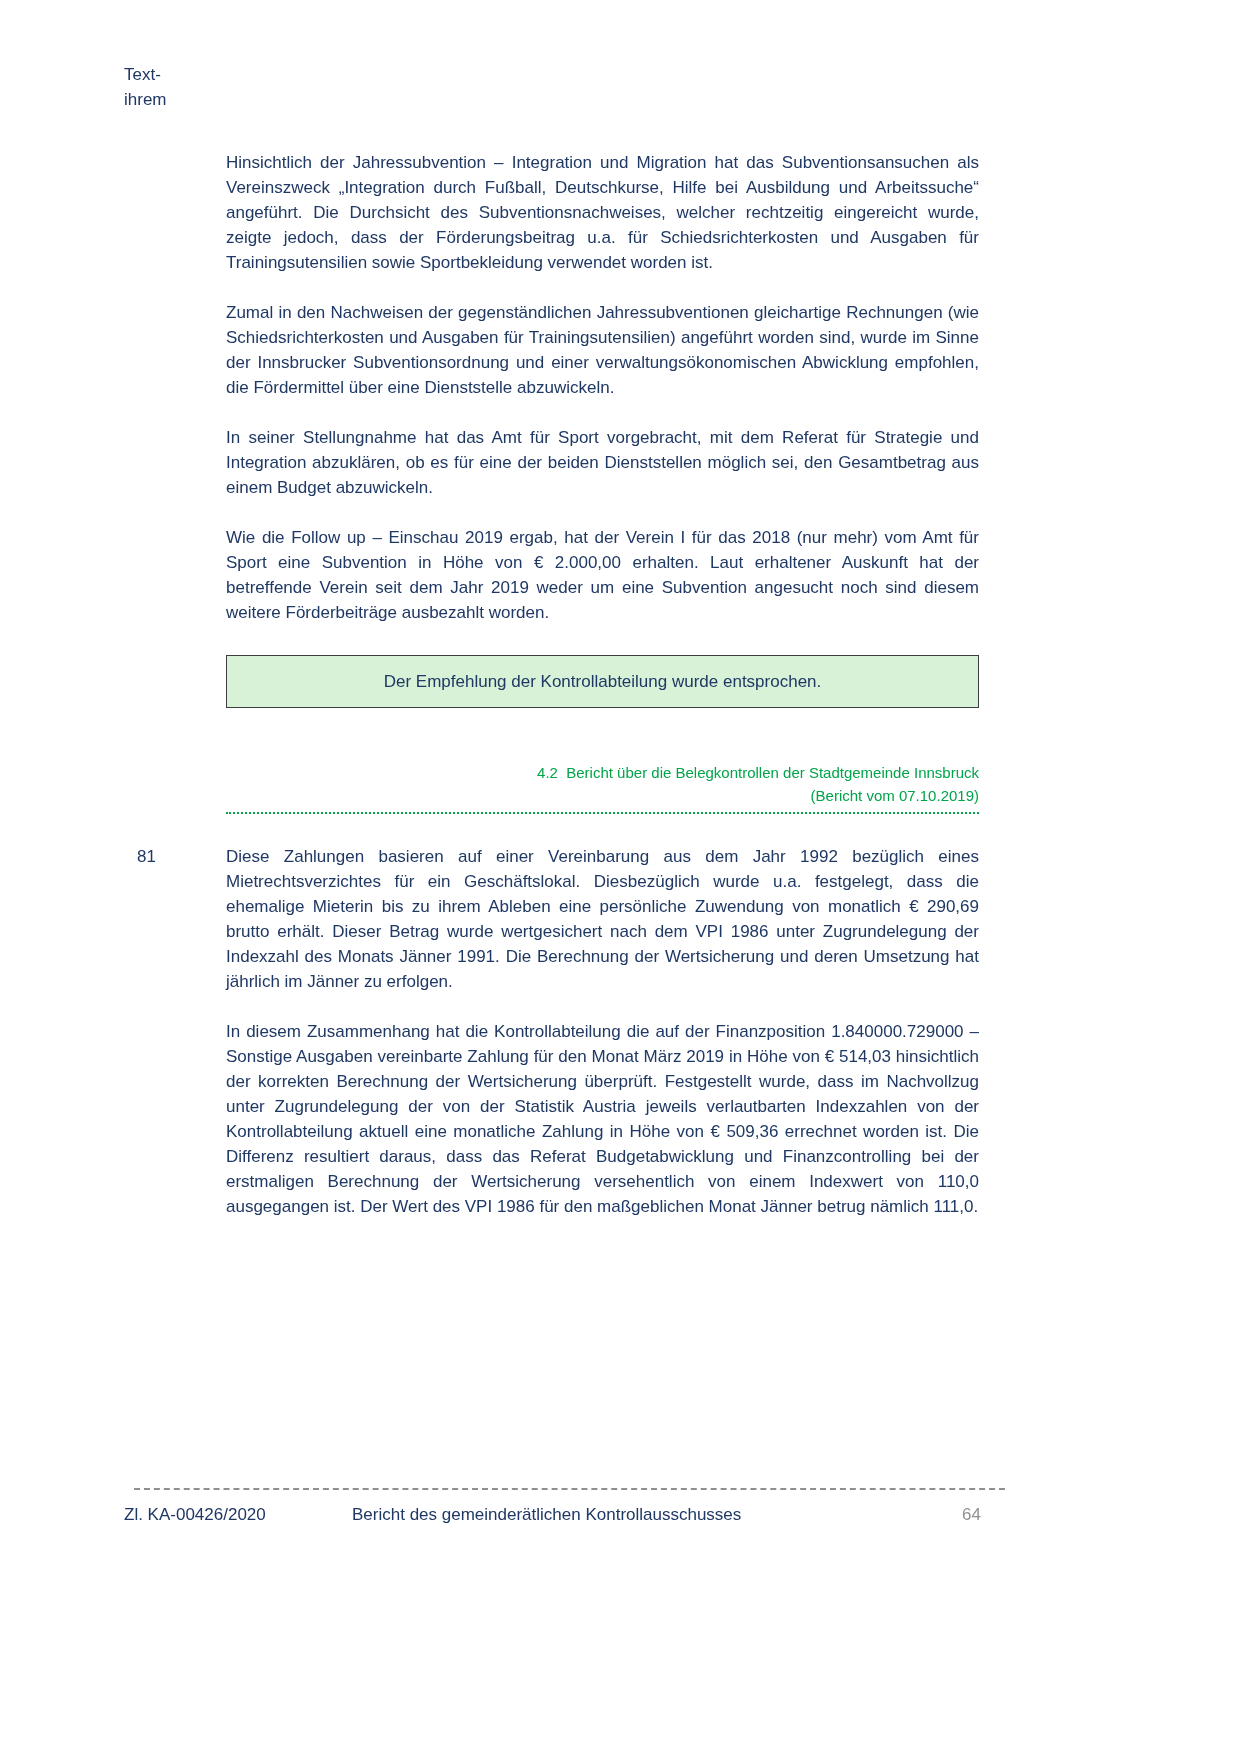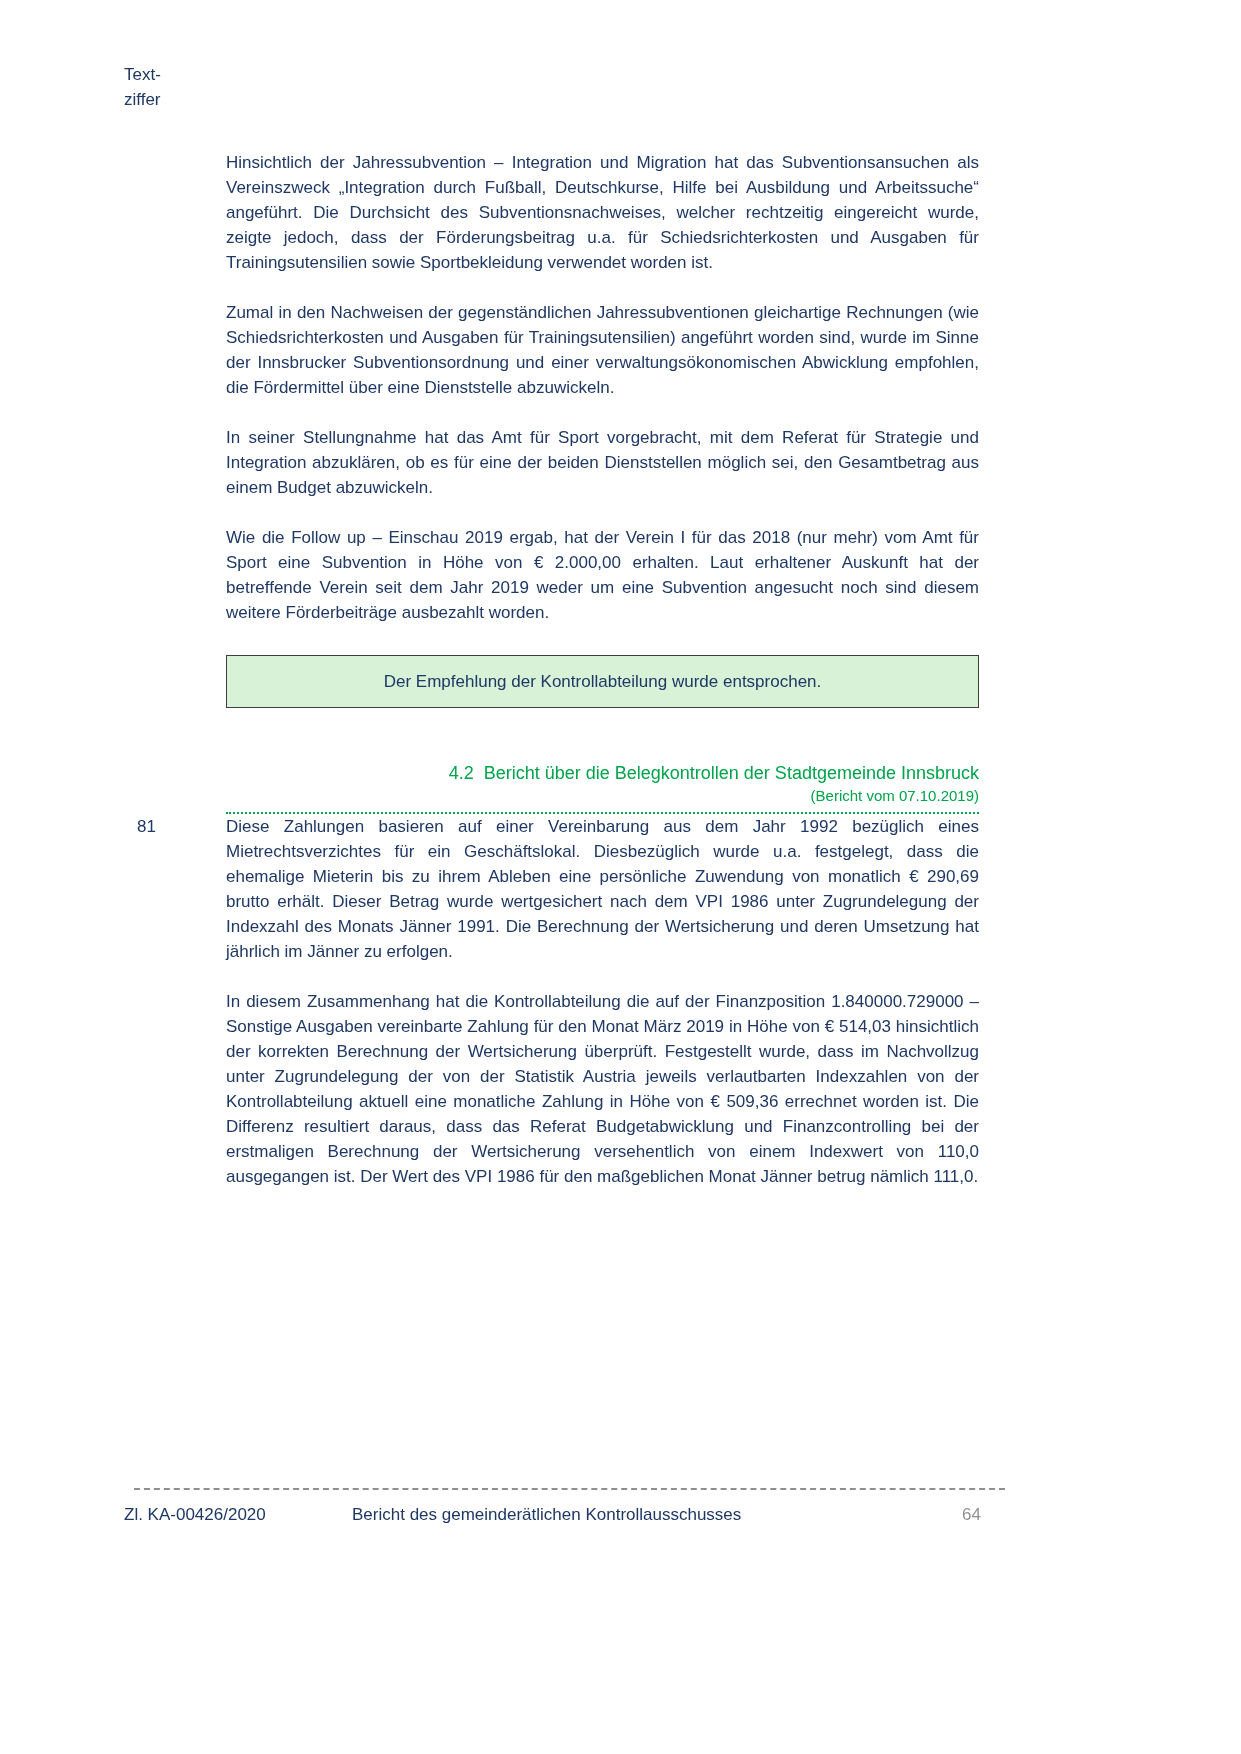--- a/index.html
+++ b/index.html
@@ -34,37 +34,37 @@
     background: #D8F2D8;
     border: 1px solid #3d3d3d;
     text-align: center;
     padding: 13px 12px;
     font-size: 17px; line-height: 25px;
     color: #1F3864;
   }
 
   .section-heading {
     color: #00A44A;
-    font-size: 18px; line-height: 26px;
+    font-size: 15px; line-height: 26px;
     font-weight: normal;
     text-align: right;
   }
   .date-note {
     color: #00A44A;
     font-size: 15px; line-height: 20px;
     text-align: right;
   }
   .dotted-rule {
     border-top: 2px dotted #00A44A;
     margin-top: 6px;
     height: 0;
     width: 100%;
   }
 
-  .numbered-block { position: relative; }
+  .numbered-block { position: relative; margin-top: 30px; }
   .margin-number {
     position: absolute; left: -89px; top: 0;
     font-size: 17px; line-height: 25px; color: #1F3864;
   }
 
   .footer-rule {
     position: absolute; left: 134px; right: 236px; top: 1488px;
     border-top: 2px dashed #8f8f8f; height: 0;
   }
   .footer {
@@ -75,21 +75,21 @@
   .footer-title { position: absolute; left: 228px; color: #1F3864; white-space: nowrap; }
   .footer-page { position: absolute; right: 24px; color: #919191; }
 </style>
 </head>
 <body>
 
 <div class="page">
 
   <div class="margin-label">
     <div>Text-</div>
-    <div>ziffer</div>
+    <div>ihrem</div>
   </div>
 
   <div class="content">
 
     <p class="body">Hinsichtlich der Jahressubvention – Integration und Migration hat das Subventionsansuchen als Vereinszweck „Integration durch Fußball, Deutschkurse, Hilfe bei Ausbildung und Arbeitssuche“ angeführt. Die Durchsicht des Subventionsnachweises, welcher rechtzeitig eingereicht wurde, zeigte jedoch, dass der Förderungsbeitrag u.a. für Schiedsrichterkosten und Ausgaben für Trainingsutensilien sowie Sportbekleidung verwendet worden ist.</p>
     <p class="body">Zumal in den Nachweisen der gegenständlichen Jahressubventionen gleichartige Rechnungen (wie Schiedsrichterkosten und Ausgaben für Trainingsutensilien) angeführt worden sind, wurde im Sinne der Innsbrucker Subventionsordnung und einer verwaltungsökonomischen Abwicklung empfohlen, die Fördermittel über eine Dienststelle abzuwickeln.</p>
     <p class="body">In seiner Stellungnahme hat das Amt für Sport vorgebracht, mit dem Referat für Strategie und Integration abzuklären, ob es für eine der beiden Dienststellen möglich sei, den Gesamtbetrag aus einem Budget abzuwickeln.</p>
     <p class="body">Wie die Follow up – Einschau 2019 ergab, hat der Verein I für das 2018 (nur mehr) vom Amt für Sport eine Subvention in Höhe von € 2.000,00 erhalten. Laut erhaltener Auskunft hat der betreffende Verein seit dem Jahr 2019 weder um eine Subvention angesucht noch sind diesem weitere Förderbeiträge ausbezahlt worden.</p>
 
     <div class="rec-box">

